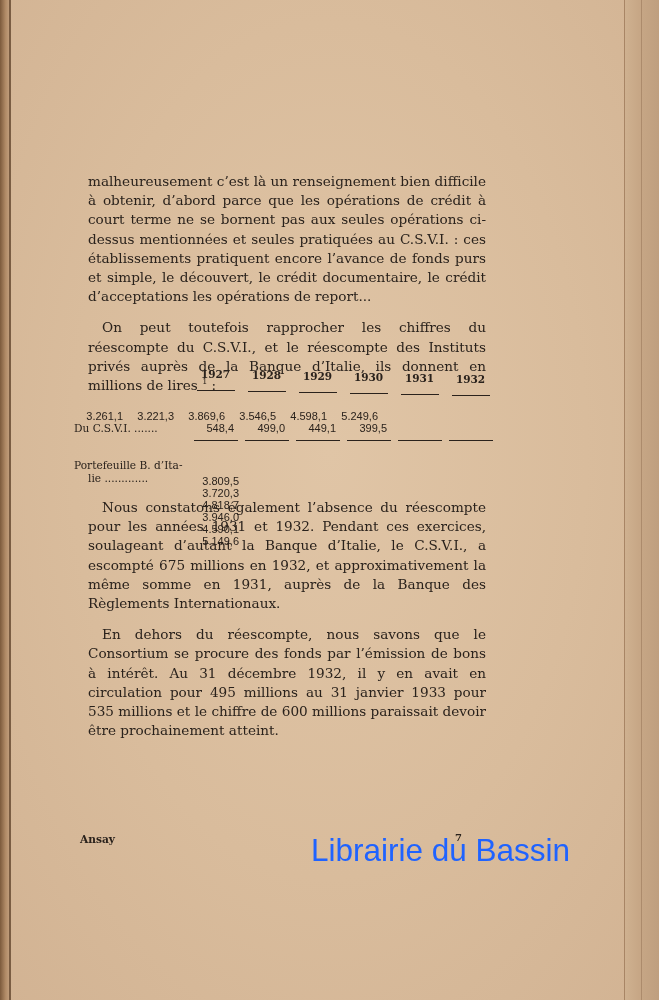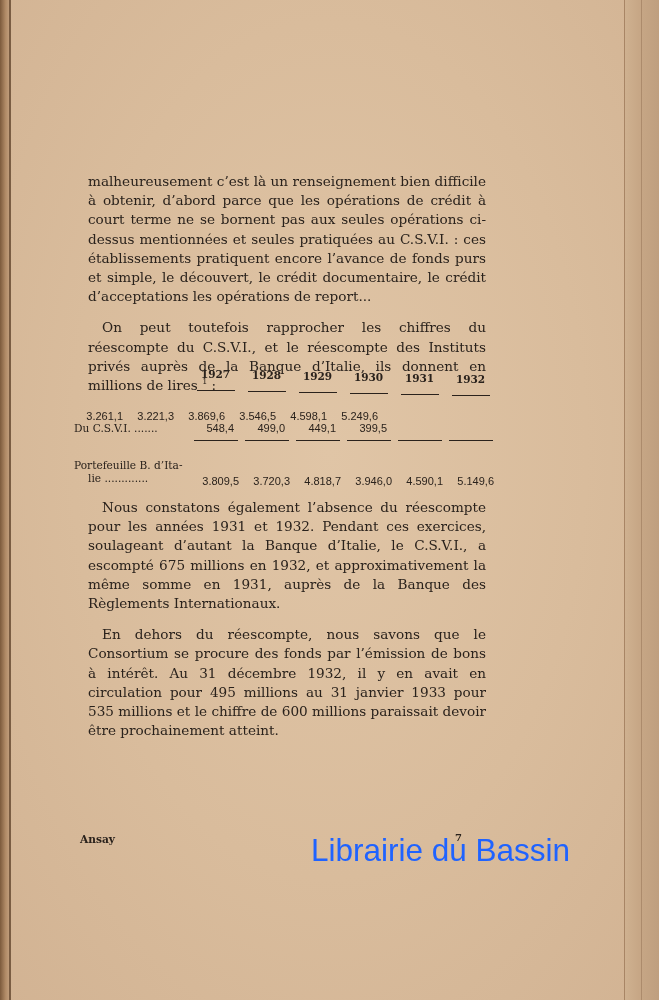--- a/index.html
+++ b/index.html
@@ -248,21 +248,21 @@
       <span></span>
       <span></span>
       <span></span>
     </div>
 
     <div class="row" style="top:78px;margin-top:13px;">
       <div class="row-label">
         <div>Portefeuille B. d’Ita-</div>
         <div style="padding-left:14px;">lie  .............</div>
       </div>
-      <div class="row-values" style="margin-top:16px;">
+      <div class="row-values" style="margin-top:16px;flex-direction:column;">
         <span class="val">3.809,5</span>
         <span class="val">3.720,3</span>
         <span class="val">4.818,7</span>
         <span class="val">3.946,0</span>
         <span class="val">4.590,1</span>
         <span class="val">5.149,6</span>
       </div>
     </div>
   </div>
 

